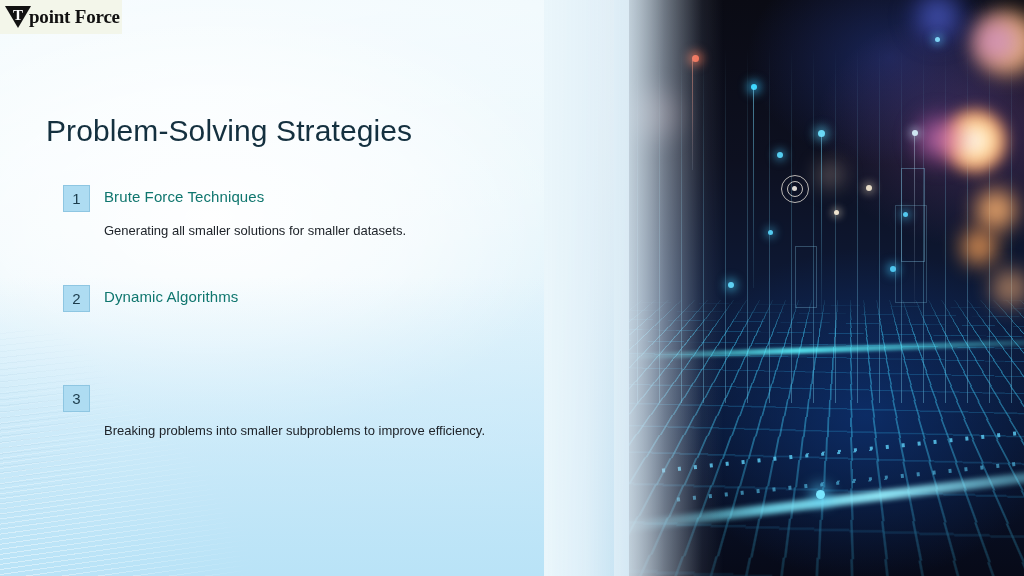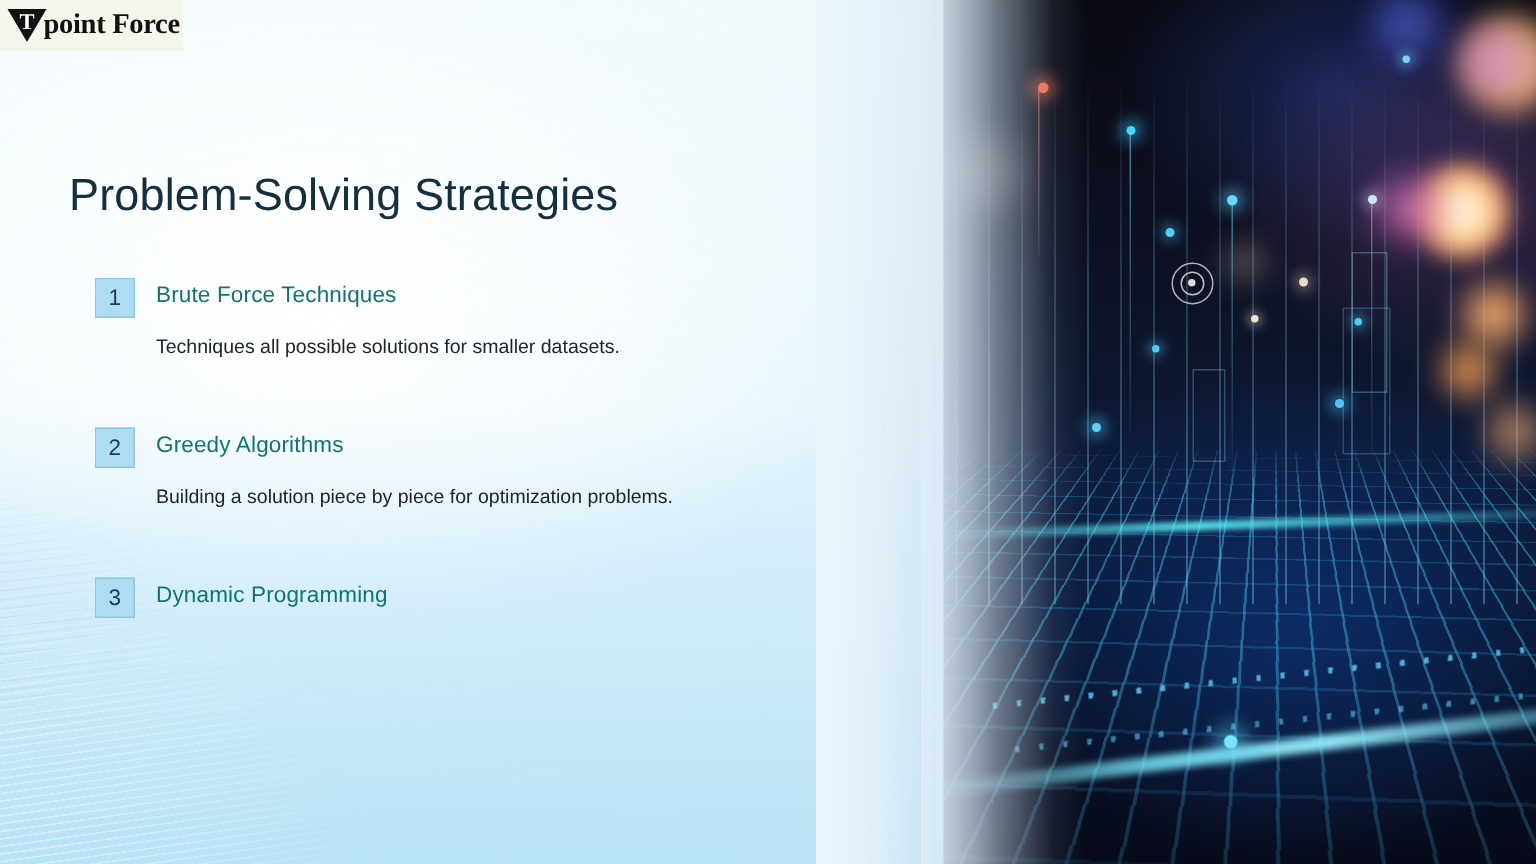--- a/index.html
+++ b/index.html
@@ -228,29 +228,28 @@
     <div class="logo-text">point Force</div>
   </div>
 
   <div class="title">Problem-Solving Strategies</div>
 
   <div class="list">
 
     <div class="item">
       <div class="num">1</div>
       <div class="item-head">Brute Force Techniques</div>
-      <div class="item-desc">Techniques all possible solutions for smaller datasets.</div>
+      <div class="item-desc">Generating all smaller solutions for smaller datasets.</div>
     </div>
 
     <div class="item">
       <div class="num">2</div>
-      <div class="item-head">Greedy Algorithms</div>
-      <div class="item-desc">Building a solution piece by piece for optimization problems.</div>
+      <div class="item-head">Dynamic Algorithms</div>
     </div>
 
     <div class="item">
       <div class="num">3</div>
-      <div class="item-head">Dynamic Programming</div>
+      <div class="item-desc">Breaking problems into smaller subproblems to improve efficiency.</div>
     </div>
 
   </div>
 
 </div>
 
 </body></html>

